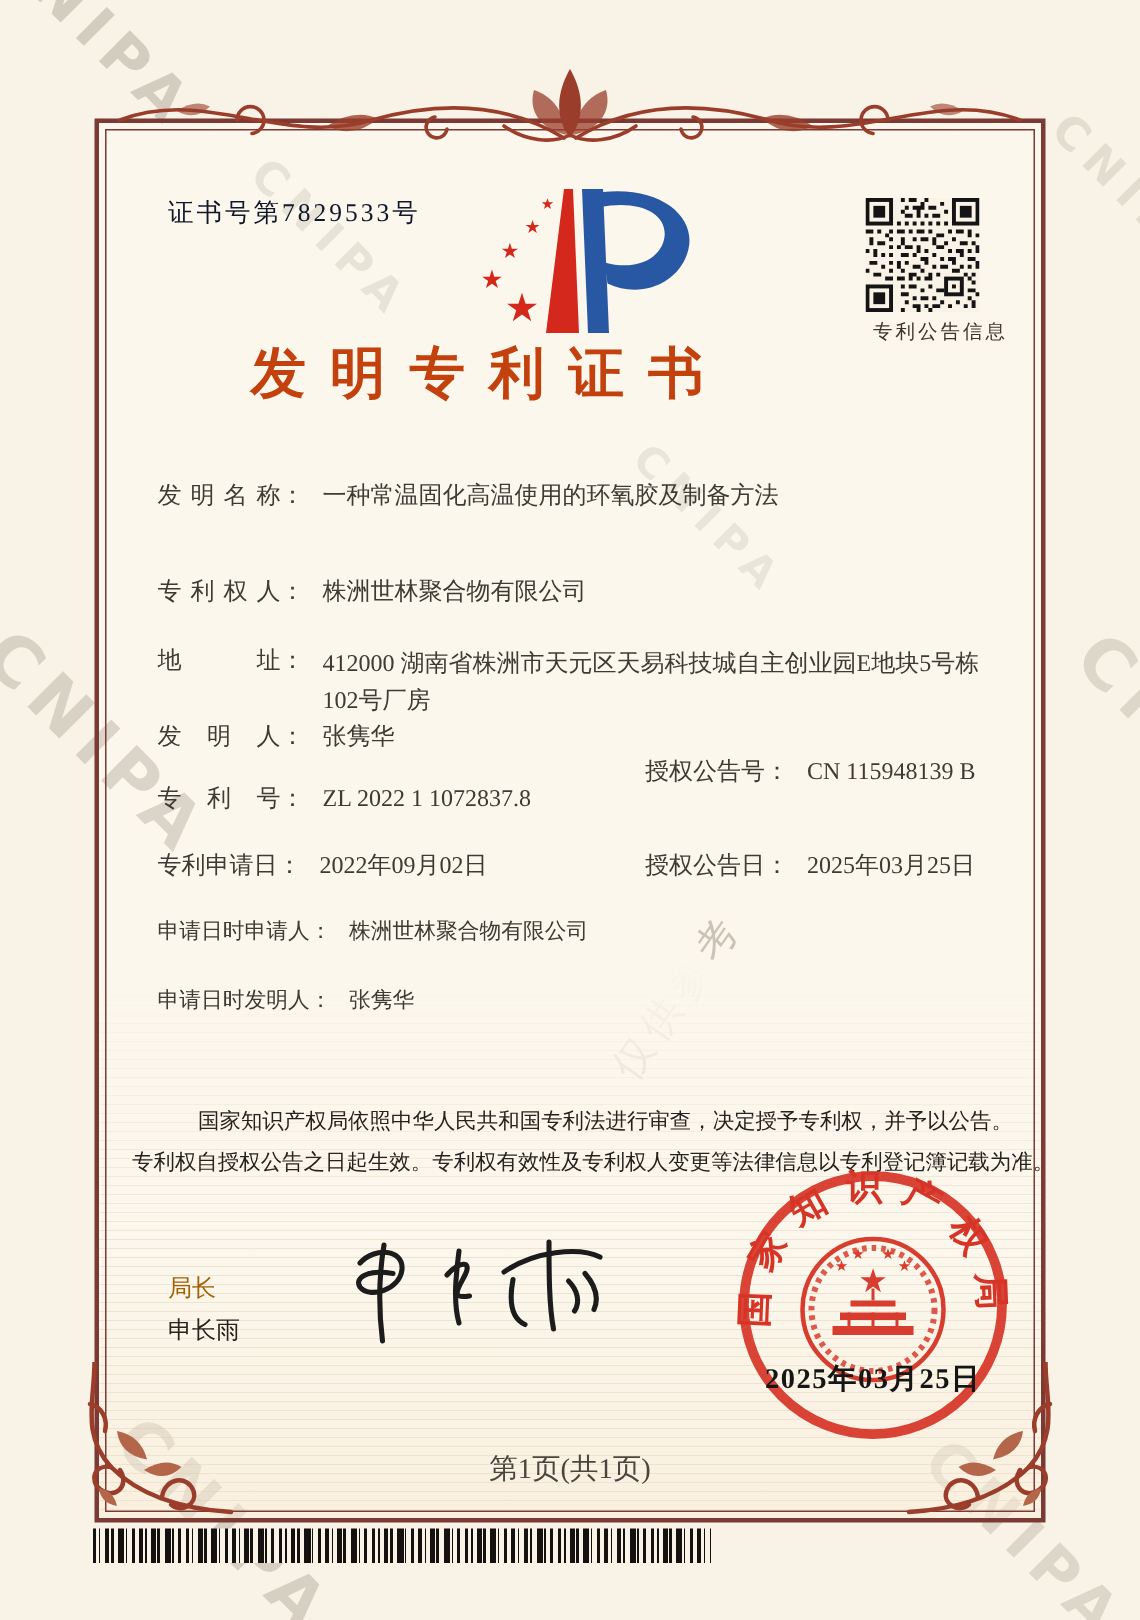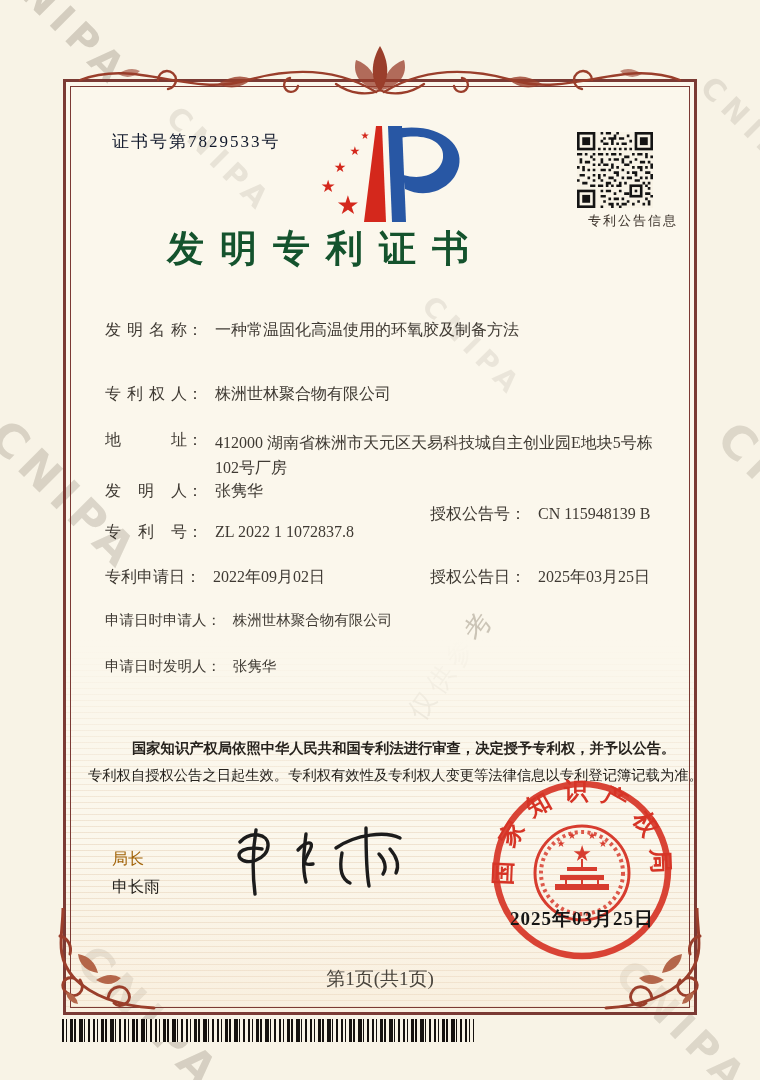--- a/index.html
+++ b/index.html
@@ -30,33 +30,33 @@
   .orn-br{transform:scaleX(-1);}
   .barcode{position:absolute;left:62px;top:1019px;width:412px;height:23px;z-index:3;
      background:repeating-linear-gradient(90deg,#15110e 0 2px,#f8f3e6 2px 4px,#15110e 4px 5px,#f8f3e6 5px 8px,
        #15110e 8px 11px,#f8f3e6 11px 12px,#15110e 12px 14px,#f8f3e6 14px 17px,#15110e 17px 21px,#f8f3e6 21px 22px,
        #15110e 22px 23px,#f8f3e6 23px 26px,#15110e 26px 28px,#f8f3e6 28px 31px);}
   
   .content{position:absolute;inset:0;z-index:4;}
   .cert-no{position:absolute;left:112px;top:130px;font-size:17px;letter-spacing:2px;color:#0f172a;}
   .logo{position:absolute;left:298px;top:118px;}
   .qr{position:absolute;left:577px;top:132px;}
-  .qr-label{position:absolute;left:588px;top:212px;width:112px;text-align:left;font-size:13px;
+  .qr-label{position:absolute;left:560px;top:212px;width:112px;text-align:right;font-size:13px;
             letter-spacing:2px;color:#3d342c;}
   .title{position:absolute;left:0;top:224px;width:636px;text-align:center;font-size:37px;font-weight:700;
-         letter-spacing:16px;padding-left:16px;box-sizing:border-box;color:#14532d;}
+         letter-spacing:16px;padding-left:16px;box-sizing:border-box;color:#c2410c;}
   .row{position:absolute;left:105px;font-size:16px;white-space:nowrap;}
   .lab{display:inline-block;}
   .j{width:82px;text-align:justify;text-align-last:justify;}
   .val{margin-left:8px;}
   .row-addr .val{display:inline-block;vertical-align:top;white-space:normal;width:452px;line-height:25px;}
   .col2{position:absolute;left:430px;font-size:16px;white-space:nowrap;}
   .small{font-size:14.5px;}
   .body-text{position:absolute;left:88px;top:735px;width:610px;font-size:14.3px;color:#26221d;line-height:27px;}
-  .body-line1{padding-left:44px;white-space:nowrap;font-weight:bold;}
+  .body-line1{padding-left:44px;white-space:nowrap;}
   .body-line2{white-space:nowrap;}
   .signer-title{position:absolute;left:112px;top:849px;font-size:16px;color:#a16207;}
   .signer-name{position:absolute;left:112px;top:877px;font-size:16px;color:#26221d;}
   .sig{position:absolute;left:222px;top:816px;}
   .seal{position:absolute;left:487px;top:775px;}
   .seal-date{position:absolute;left:492px;top:906px;width:180px;text-align:center;font-size:19px;
              font-weight:700;color:#161616;letter-spacing:1px;z-index:5;}
   .page-footer{position:absolute;left:0;top:966px;width:760px;text-align:center;font-size:19px;color:#4a453d;}
 </style>
 </head>

